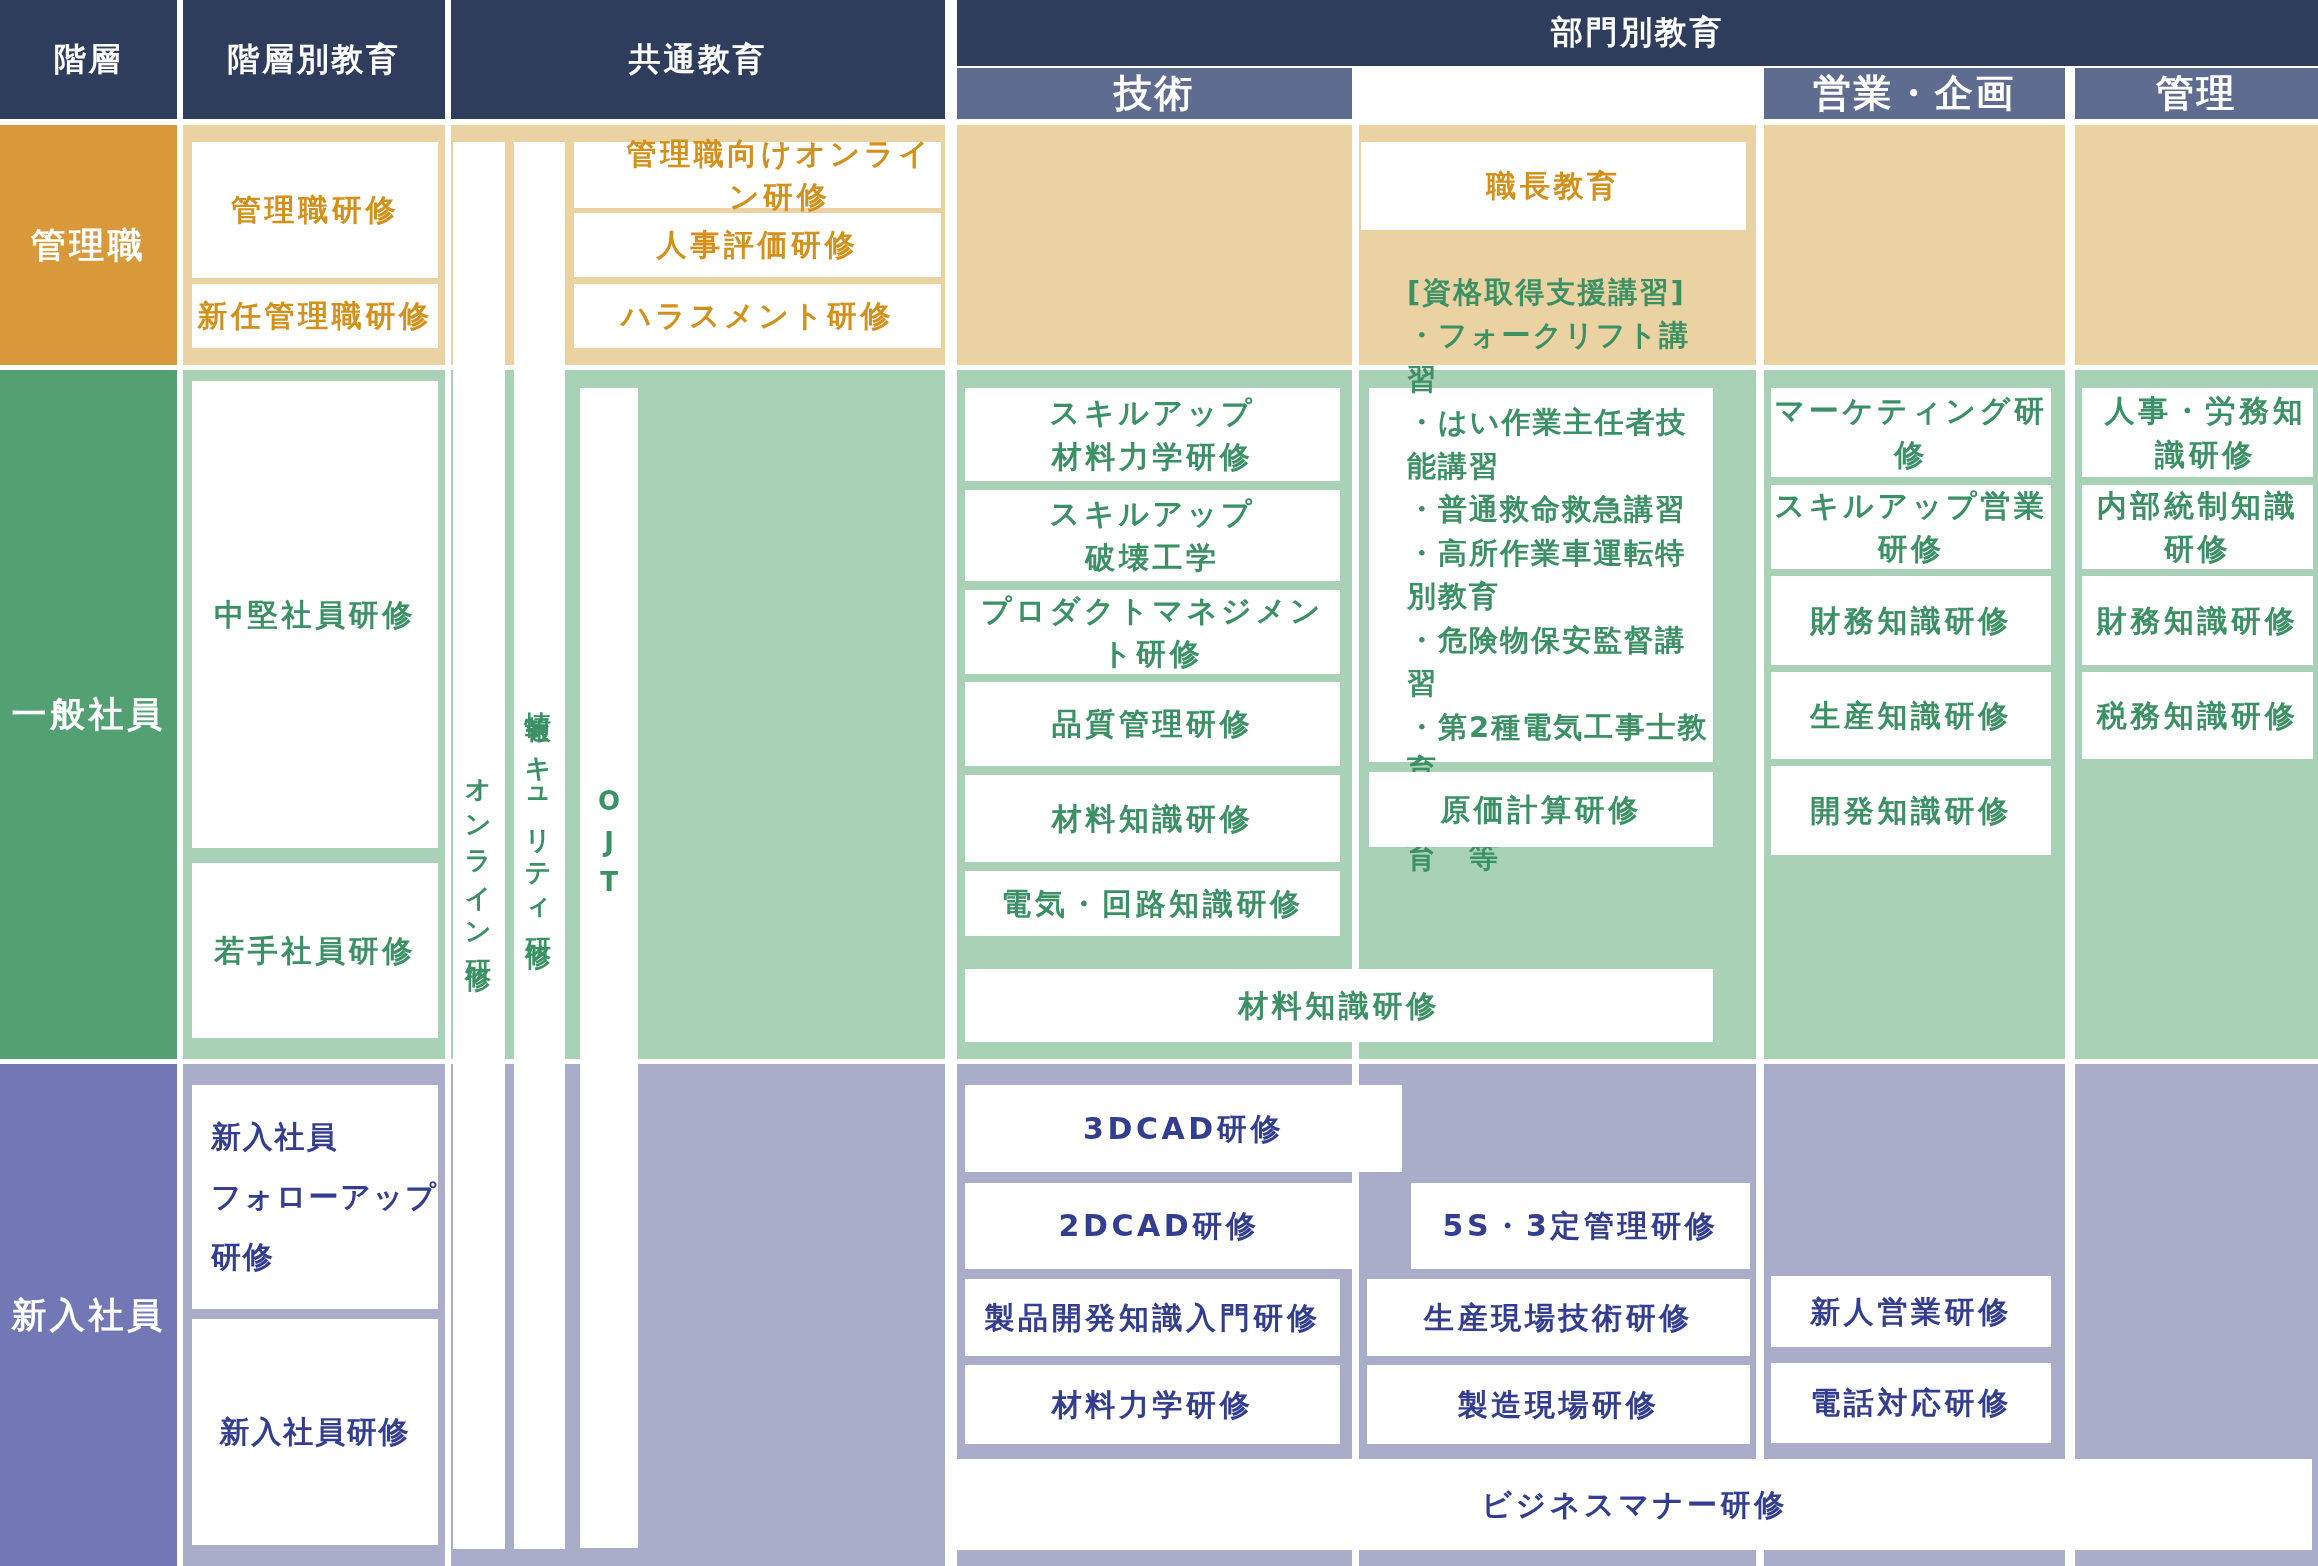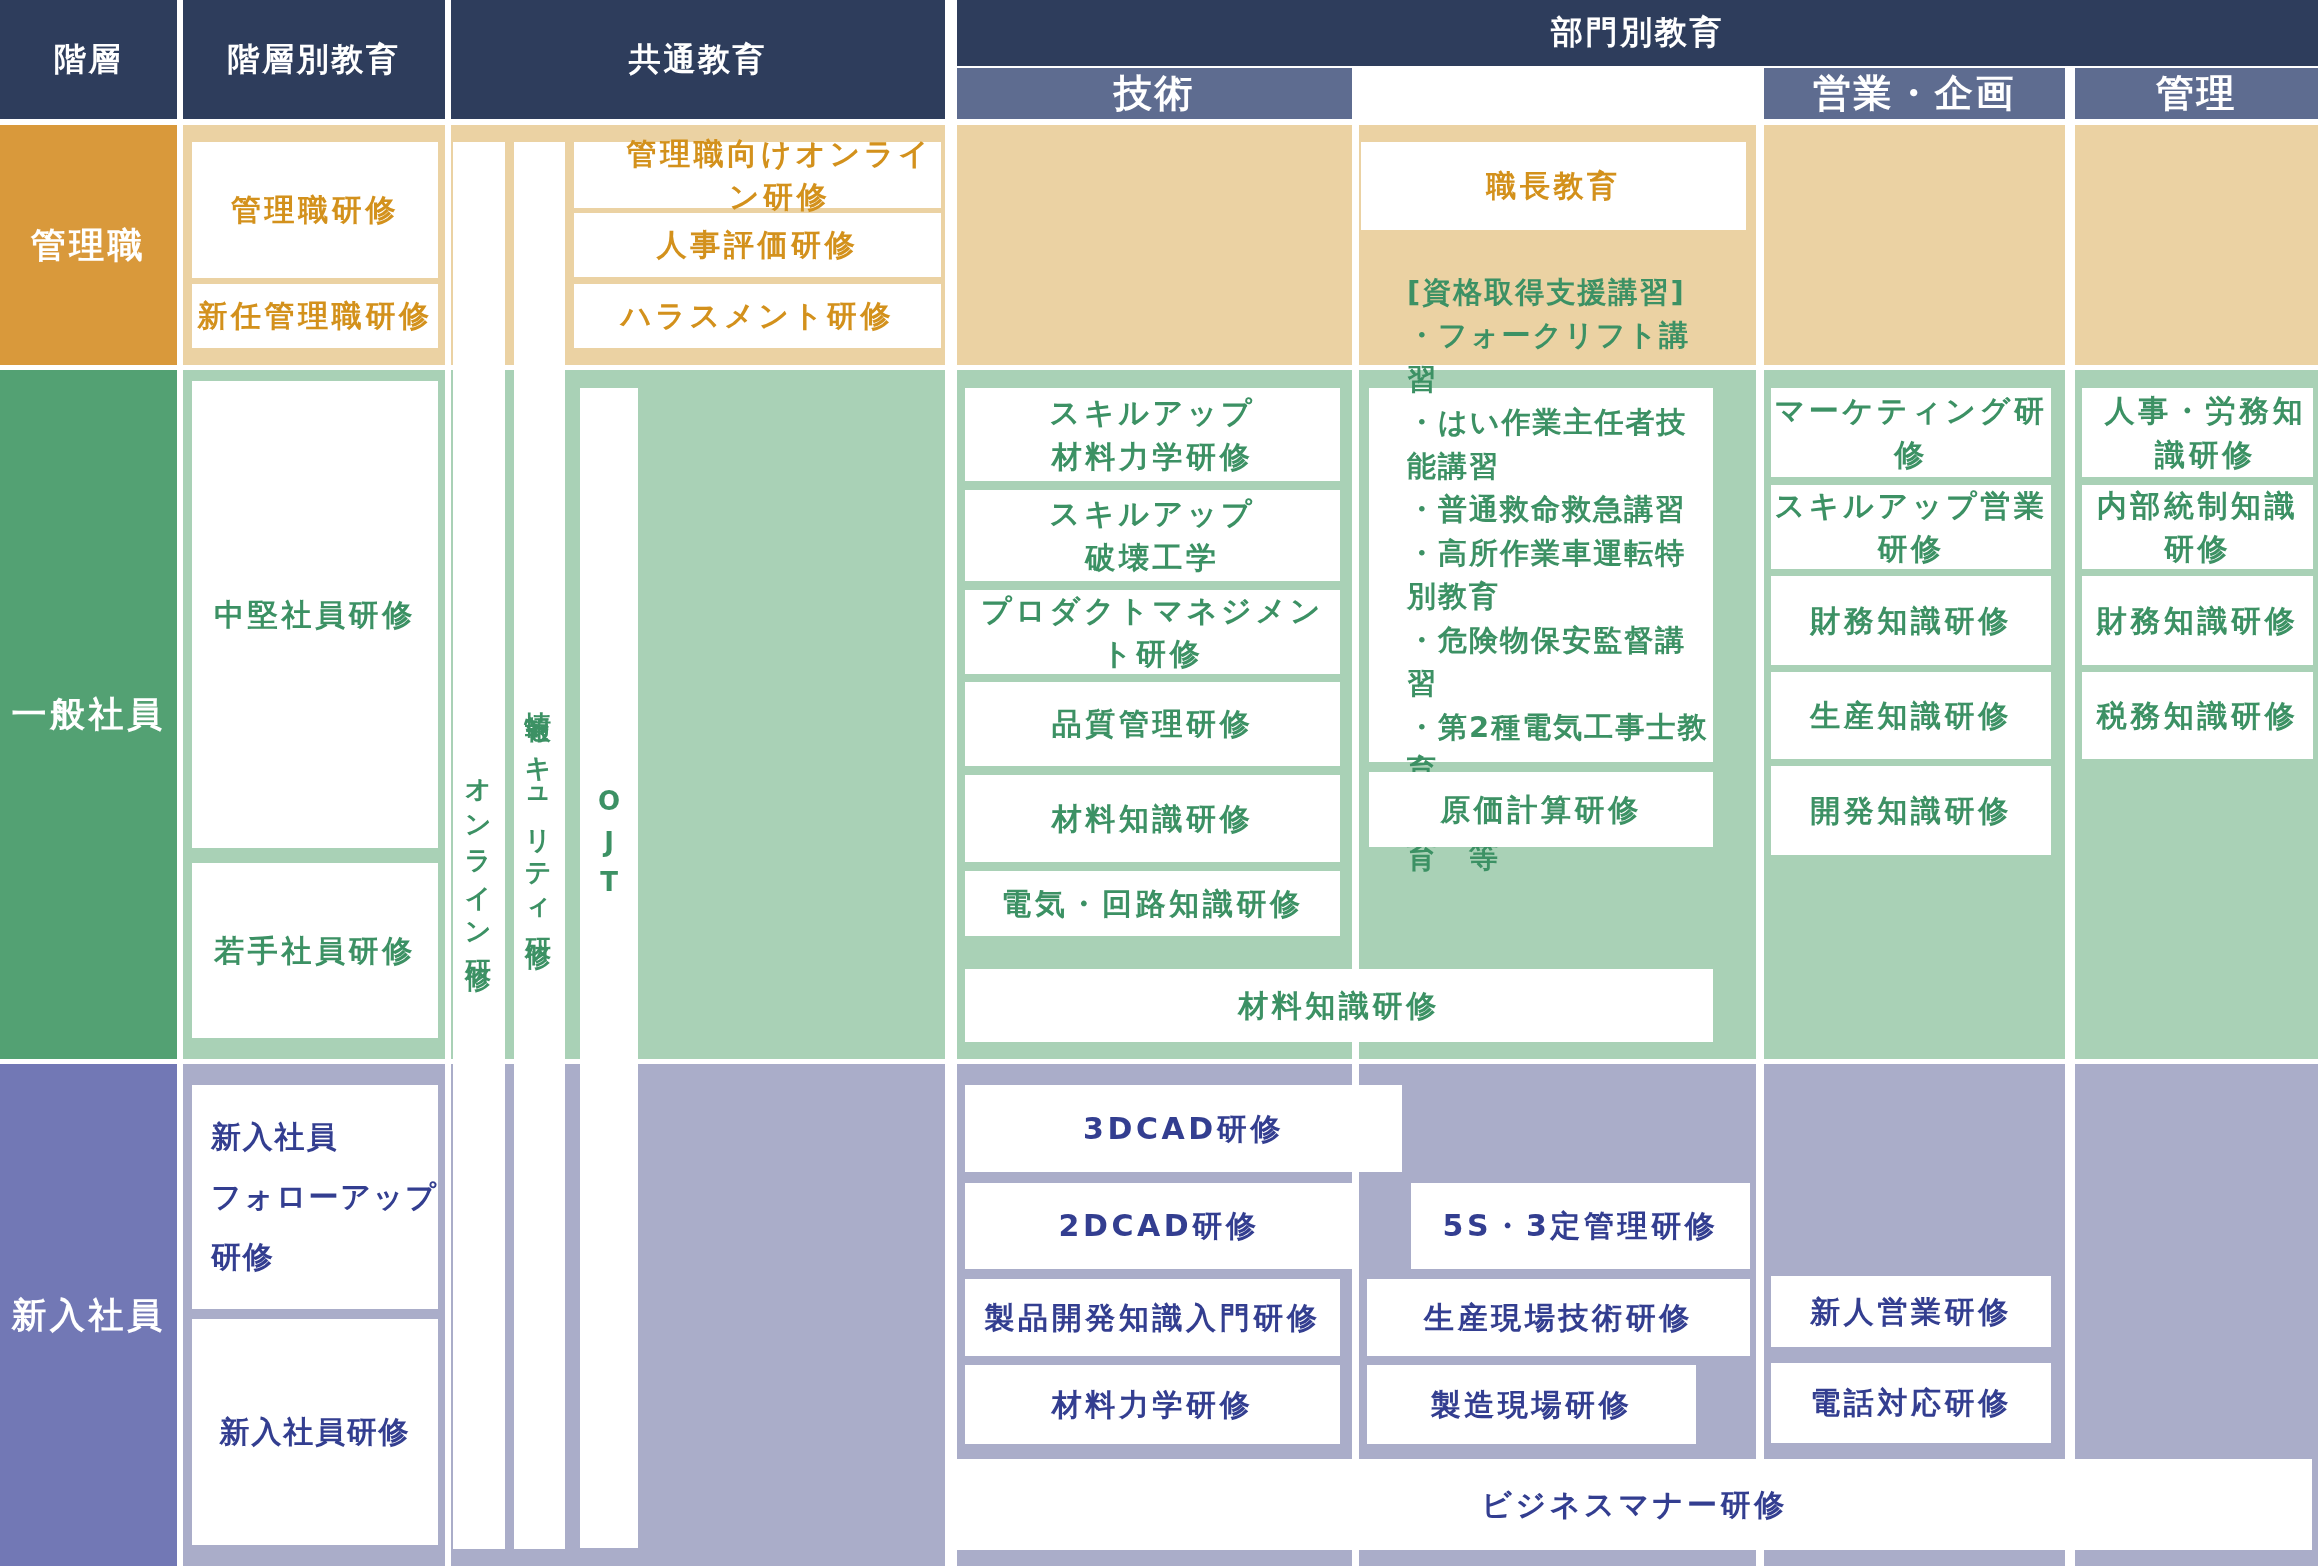--- a/index.html
+++ b/index.html
@@ -152,18 +152,18 @@
 フォローアップ研修</div>
   <div class="abs flexc box t-new" style="left:192px;top:1319px;width:246px;height:226px;letter-spacing:0.06em;">新入社員研修</div>
 
   <div class="abs flexc box t-new" style="left:965px;top:1085px;width:437px;height:87px;">3DCAD研修</div>
   <div class="abs flexc box t-new" style="left:965px;top:1183px;width:388px;height:86px;">2DCAD研修</div>
   <div class="abs flexc box t-new" style="left:1411px;top:1183px;width:339px;height:86px;">5S・3定管理研修</div>
   <div class="abs flexc box t-new" style="left:965px;top:1279px;width:375px;height:77px;">製品開発知識入門研修</div>
   <div class="abs flexc box t-new" style="left:1367px;top:1279px;width:383px;height:77px;">生産現場技術研修</div>
   <div class="abs flexc box t-new" style="left:1771px;top:1276px;width:280px;height:71px;">新人営業研修</div>
   <div class="abs flexc box t-new" style="left:965px;top:1365px;width:375px;height:79px;">材料力学研修</div>
-  <div class="abs flexc box t-new" style="left:1367px;top:1365px;width:329px;height:79px;">製造現場研修</div>
+  <div class="abs flexc box t-new" style="left:1367px;top:1365px;width:383px;height:79px;">製造現場研修</div>
   <div class="abs flexc box t-new" style="left:1771px;top:1363px;width:280px;height:80px;">電話対応研修</div>
   <div class="abs flexc box t-new" style="left:957px;top:1459px;width:1355px;height:91px;">ビジネスマナー研修</div>
 
 </div>
 
 
 </body></html>

